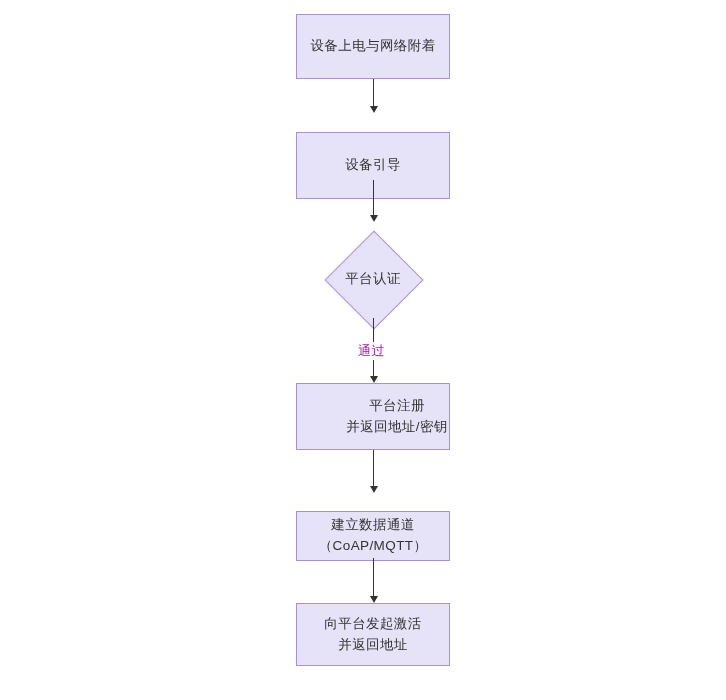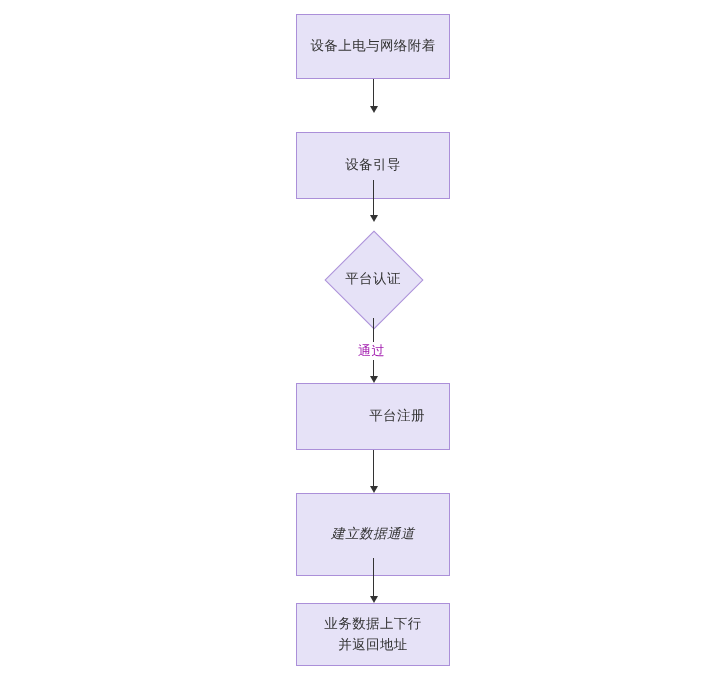--- a/index.html
+++ b/index.html
@@ -133,34 +133,36 @@
   </div>
 
   <div class="connector" style="left:373px; top:318px; width:1px; height:65px;">
     <div class="stem" style="height:58px;"></div>
     <div class="head" style="top:58px;"></div>
   </div>
   <div class="edge-label" style="left:355px; top:342px;">通过</div>
 
   <div class="node process" style="left:296px; top:383px; width:154px; height:67px;padding-left:48px;">
     <span class="line">平台注册</span>
+    <span class="line">并返回地址/密钥</span>
   </div>
 
   <div class="connector" style="left:373px; top:450px; width:1px; height:43px;">
     <div class="stem" style="height:36px;"></div>
     <div class="head" style="top:36px;"></div>
   </div>
 
-  <div class="node process" style="left:296px; top:493px; width:154px; height:83px;font-style:italic;">
+  <div class="node process" style="left:296px; top:511px; width:154px; height:50px;">
     <span class="line">建立数据通道</span>
+    <span class="line">（CoAP/MQTT）</span>
   </div>
 
   <div class="connector" style="left:373px; top:558px; width:1px; height:45px;">
     <div class="stem" style="height:38px;"></div>
     <div class="head" style="top:38px;"></div>
   </div>
 
   <div class="node process" style="left:296px; top:603px; width:154px; height:63px;">
-    <span class="line">业务数据上下行</span>
+    <span class="line">向平台发起激活</span>
     <span class="line">并返回地址</span>
   </div>
 
 </div>
 
 </body></html>

